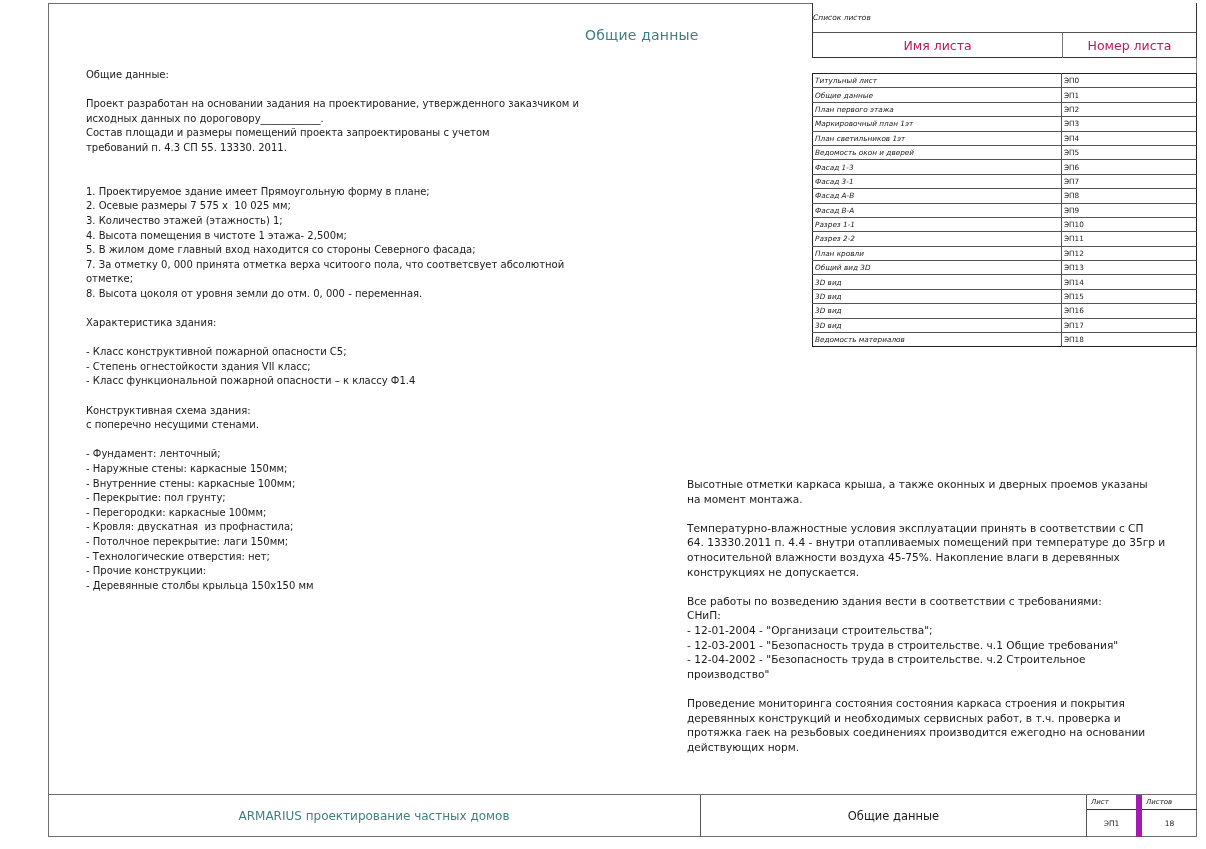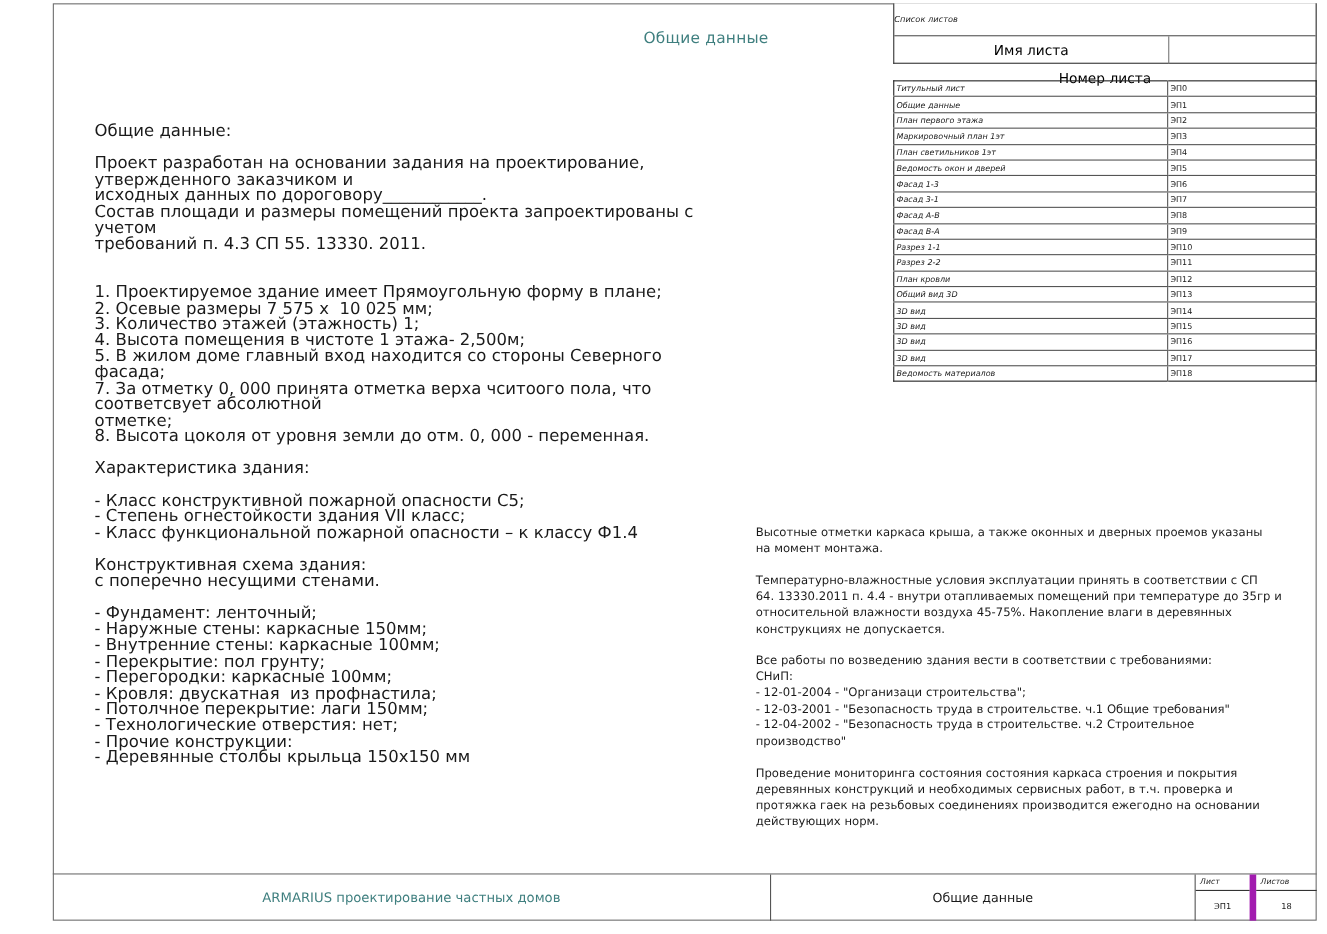--- a/index.html
+++ b/index.html
@@ -1,31 +1,31 @@
 <!DOCTYPE html>
 <html><head>
 <meta charset="utf-8">
 <style>
   html, body { margin:0; padding:0; background:#ffffff; }
   body { width:1206px; height:849px; position:relative; overflow:hidden;
          font-family:"DejaVu Sans", sans-serif; color:#1a1a1a; }
   .frame { position:absolute; left:48px; top:3px; width:1149px; height:834px;
            border:1px solid #6e6e6e; border-top:1.5px solid #6e6e6e; box-sizing:border-box; }
   .page-title { position:absolute; left:585px; top:27px; font-size:14px; color:#3f7f7f; letter-spacing:0.2px; }
-  .col-left { position:absolute; left:86px; top:68px; width:560px; font-size:15px; line-height:14.6px;margin-top:44px; }
+  .col-left { position:absolute; left:86px; top:68px; width:560px; font-size:10px; line-height:14.6px; }
   .col-right { position:absolute; left:687px; top:433px; width:490px; font-size:10.6px; line-height:14.6px;margin-top:44px; }
   .col-left p, .col-right p { margin:0; white-space:pre-wrap; }
   .gap { height:14.6px; }
 
   
   .sheets-box { position:absolute; left:812px; top:3px; width:385px; height:55px;
                 border:1px solid #333; border-top:none; box-sizing:border-box; background:#fff; }
   .sheets-caption { height:29px; line-height:29px; text-align:left; font-size:7.5px; font-style:italic;
                     border-bottom:1px solid #555; color:#222; }
-  .sheets-head { display:flex; height:25px; line-height:25px; font-size:12.5px; color:#000000;flex-direction:column; }
+  .sheets-head { display:flex; height:25px; line-height:25px; font-size:12.5px; color:#be185d; }
   .sheets-head .c1 { width:249px; text-align:center; border-right:1px solid #777; }
   .sheets-head .c2 { flex:1; text-align:center; }
   .sheets-table { position:absolute; left:812px; top:73px; width:385px; border-collapse:collapse;
                   border:1.2px solid #222; font-size:7.3px; font-style:italic; }
   .sheets-table td { height:13.4px; padding:0 0 0 2px; border-bottom:1px solid #555; line-height:13px; white-space:nowrap; }
   .sheets-table td.num { border-left:1px solid #555; width:132px; font-style:normal; }
   .sheets-table tr:last-child td { border-bottom:none; }
   .sheets-side { position:absolute; left:1196px; top:58px; width:1px; height:15px; background:#888; }
 
   

